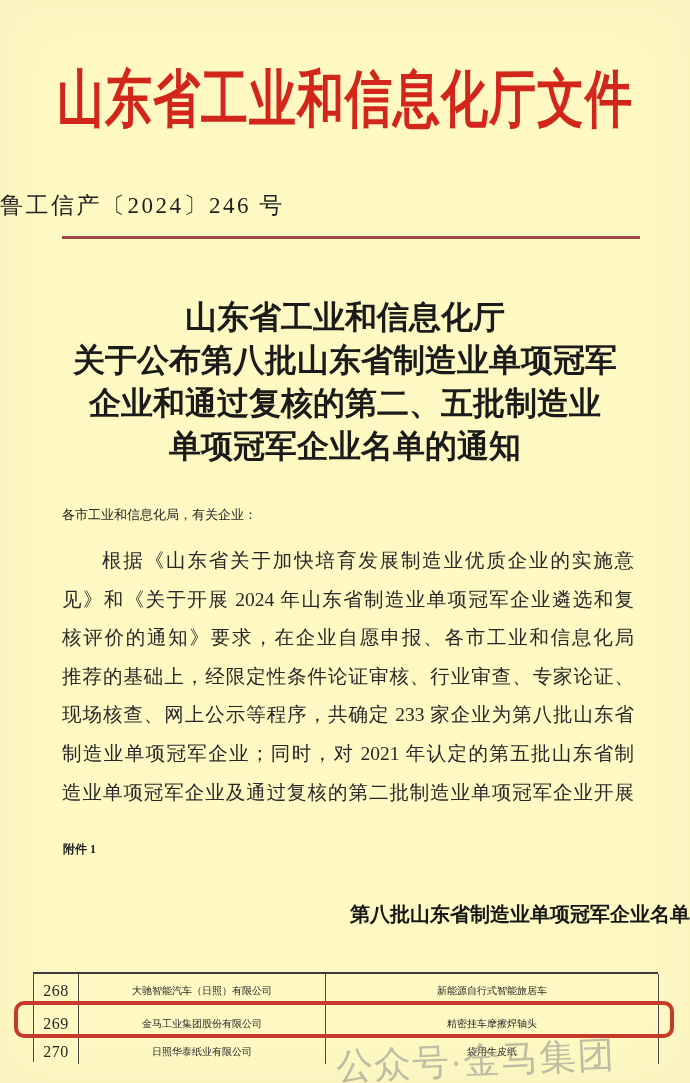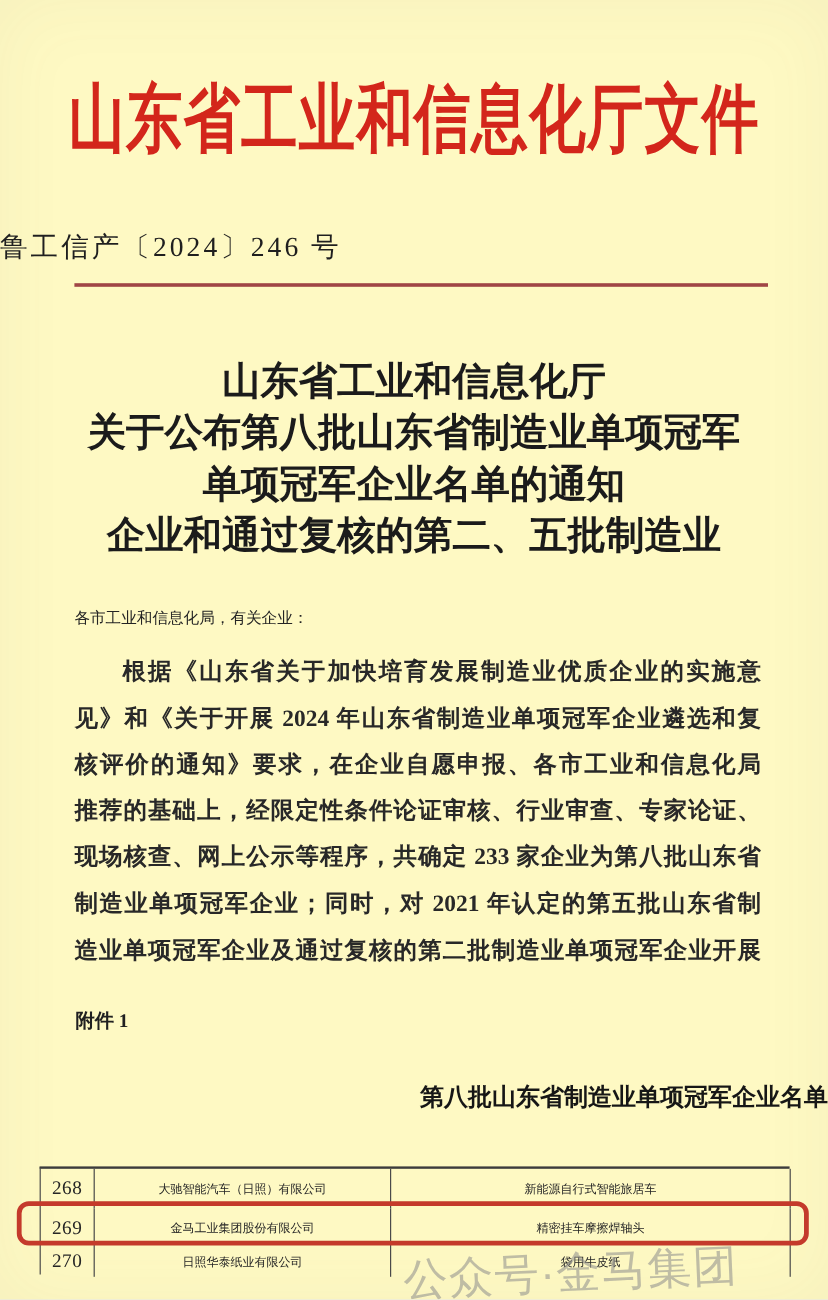--- a/index.html
+++ b/index.html
@@ -42,26 +42,26 @@
     position:absolute;top:506px;left:62px;
     font-size:13px;color:#242424;white-space:nowrap;
   }
   .body-block{
     position:absolute;top:542px;left:62px;width:572px;
     font-size:19.5px;color:#282828;
   }
   .body-line{
     height:38.6px;line-height:38.6px;
     text-align:justify;text-align-last:justify;
-    overflow:hidden;box-sizing:border-box;font-weight:bold;
+    overflow:hidden;box-sizing:border-box;
   }
   .body-line.indent{padding-left:40px;}
   .attachment{
     position:absolute;top:841px;left:63px;
-    font-size:16px;font-weight:600;color:#202020;white-space:nowrap;
+    font-size:12px;font-weight:600;color:#202020;white-space:nowrap;
   }
   .table-title{
     position:absolute;top:901px;left:0;right:0;
     text-align:right;font-size:20px;font-weight:700;color:#161616;
     white-space:nowrap;
   }
   .doc-table{
     position:absolute;top:972px;left:33px;width:625px;height:90px;
     display:grid;
     grid-template-columns:45px 247px 333px;
@@ -102,22 +102,22 @@
 
   <div class="masthead">山东省工业和信息化厅文件</div>
 
   <div class="doc-number">鲁工信产〔2024〕246 号</div>
 
   <div class="red-rule"></div>
 
   <div class="notice-title">
     <div class="t-line">山东省工业和信息化厅</div>
     <div class="t-line">关于公布第八批山东省制造业单项冠军</div>
+    <div class="t-line">企业和通过复核的第二、五批制造业</div>
     <div class="t-line">单项冠军企业名单的通知</div>
-    <div class="t-line">企业和通过复核的第二、五批制造业</div>
   </div>
 
   <div class="salutation">各市工业和信息化局，有关企业：</div>
 
   <div class="body-block">
     <div class="body-line indent">根据《山东省关于加快培育发展制造业优质企业的实施意</div>
     <div class="body-line">见》和《关于开展 2024 年山东省制造业单项冠军企业遴选和复</div>
     <div class="body-line">核评价的通知》要求，在企业自愿申报、各市工业和信息化局</div>
     <div class="body-line">推荐的基础上，经限定性条件论证审核、行业审查、专家论证、</div>
     <div class="body-line">现场核查、网上公示等程序，共确定 233 家企业为第八批山东省</div>

